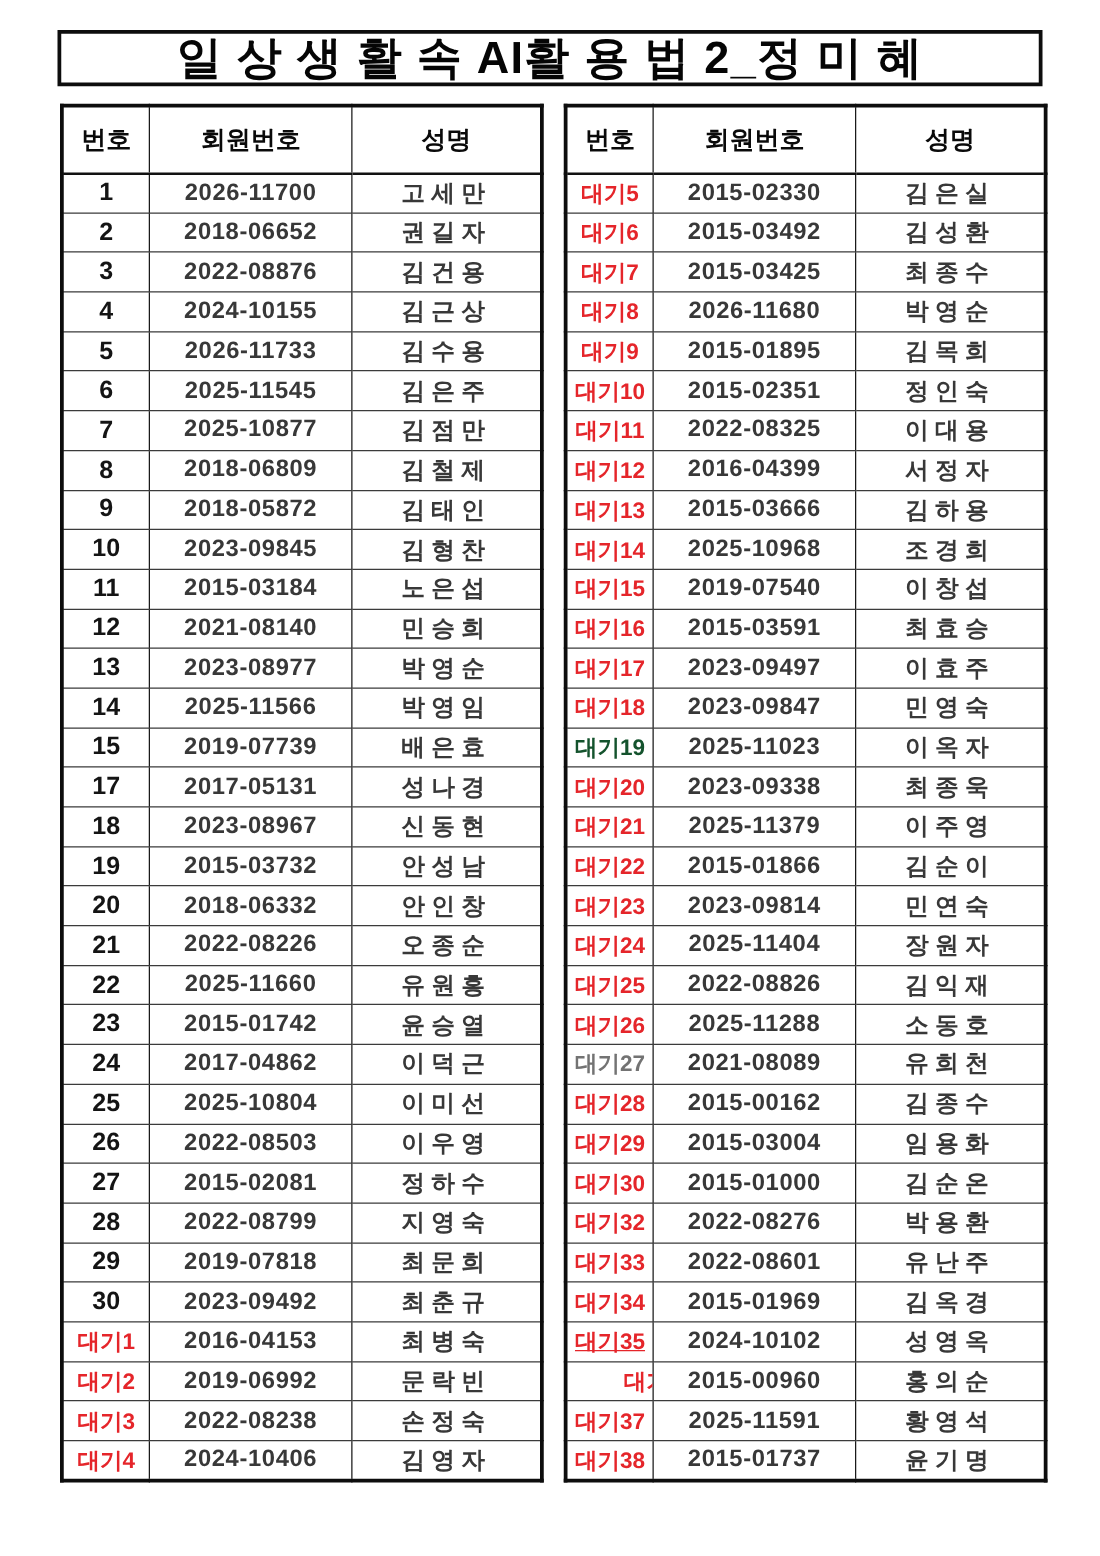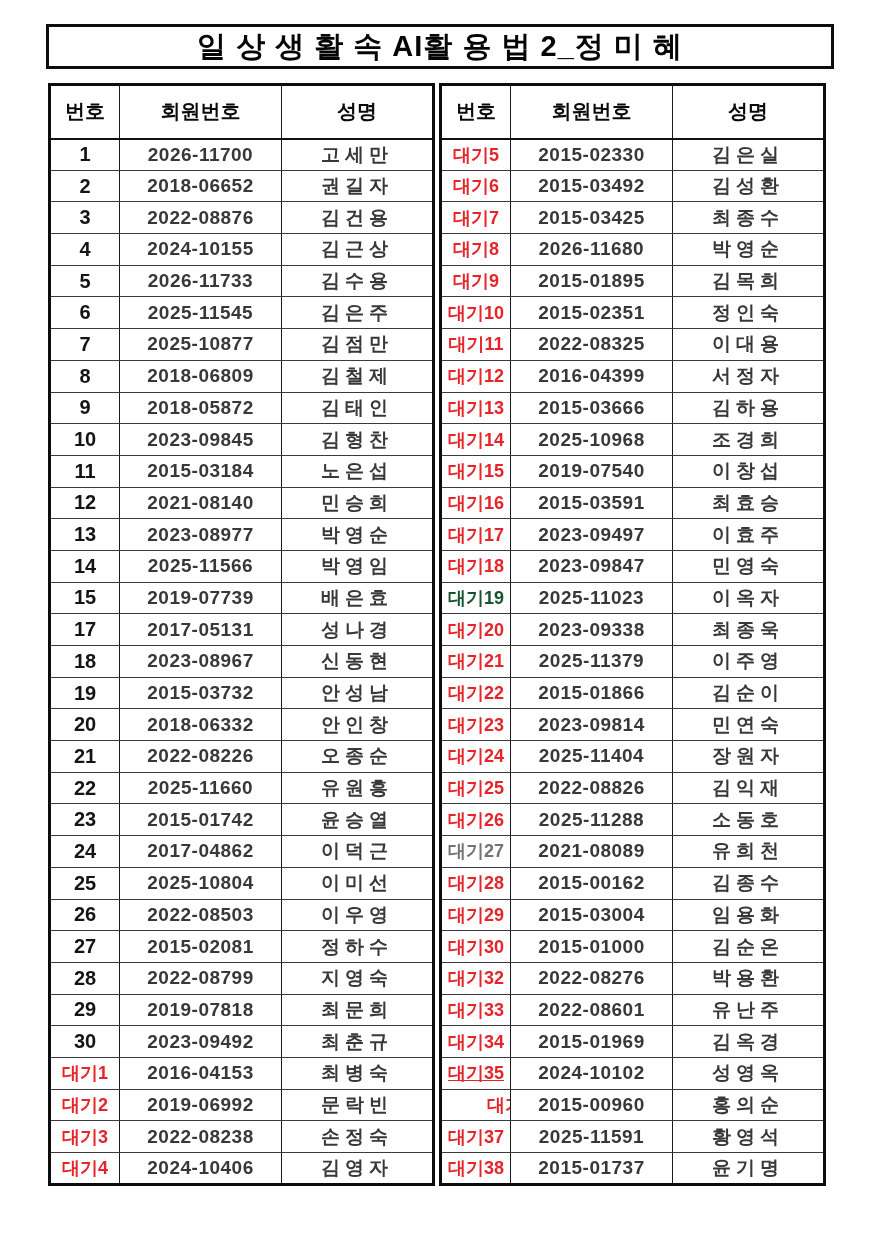--- a/index.html
+++ b/index.html
@@ -11,33 +11,33 @@
   .page { position: relative; width: 880px; height: 1245px; background: #fff; }
 
   .title-box {
     position: absolute;
     left: 46px; top: 24px;
     width: 788px; height: 45px;
     border: 3px solid #0d0d0d;
     display: flex; align-items: center; justify-content: center;
   }
   .title-text {
-    font-size: 29px;
+    font-size: 36px;
     font-weight: bold;
     color: #050505;
     letter-spacing: 1px;
     white-space: nowrap;
   }
 
   .tables-wrap {
     position: absolute;
     left: 48px; top: 83px;
     width: 784px;
     display: flex;
-    gap: 4px;
+    gap: 16px;
   }
 
   table.member-table {
     width: 384px;
     border-collapse: collapse;
     table-layout: fixed;
     border: 3px solid #0d0d0d;
   }
   table.member-table col.c-no  { width: 70px; }
   table.member-table col.c-id  { width: 162px; }

